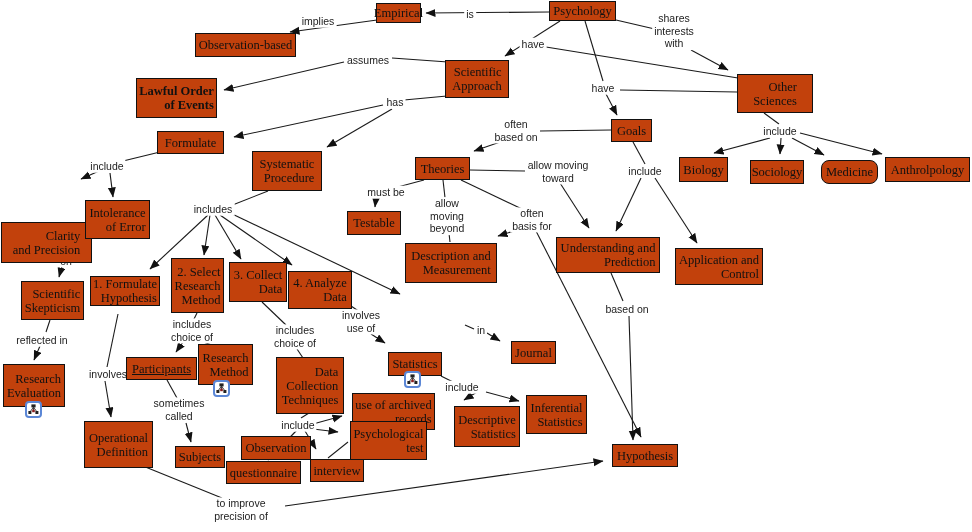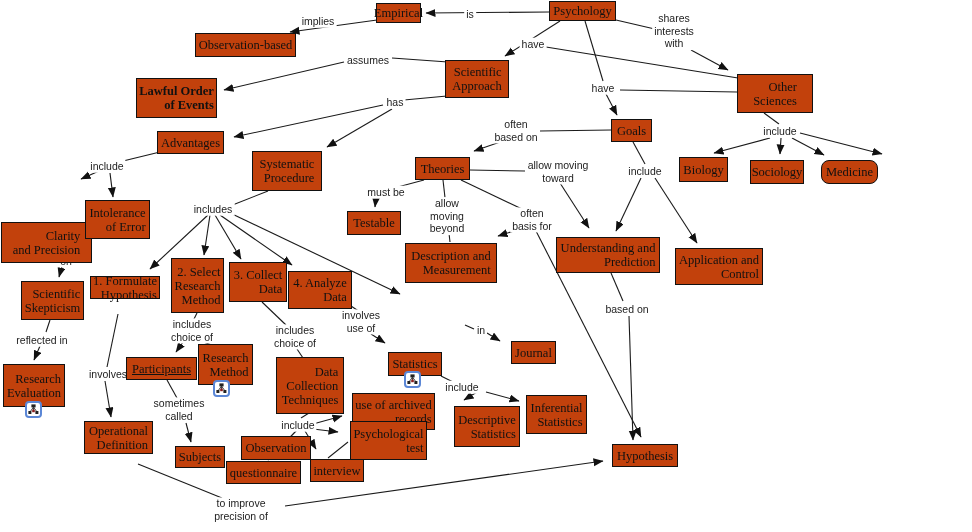--- a/index.html
+++ b/index.html
@@ -103,41 +103,42 @@
 <div class="node" style="left: 376px; top: 3px; width: 45px; height: 20px;">Empirical</div>
     <div class="node" style="left: 549px; top: 1px; width: 67px; height: 20px;">Psychology</div>
     <div class="node" style="left: 195px; top: 33px; width: 101px; height: 24px;">Observation-based</div>
     <div class="node" style="left: 445px; top: 60px; width: 64px; height: 38px;">Scientific
 Approach</div>
     <div class="node" style="left: 136px; top: 78px; width: 81px; height: 40px; font-weight: bold;">Lawful Order
 of Events</div>
     <div class="node" style="left: 737px; top: 74px; width: 76px; height: 39px;">Other
 Sciences</div>
     <div class="node" style="left: 611px; top: 119px; width: 41px; height: 23px;">Goals</div>
-    <div class="node" style="left: 157px; top: 131px; width: 67px; height: 23px;">Advantages</div>
+    <div class="node" style="left: 157px; top: 131px; width: 67px; height: 23px;">Formulate</div>
     <div class="node" style="left: 252px; top: 151px; width: 70px; height: 40px;">Systematic
 Procedure</div>
     <div class="node" style="left: 415px; top: 157px; width: 55px; height: 23px;">Theories</div>
     <div class="node" style="left: 679px; top: 157px; width: 49px; height: 25px;">Biology</div>
     <div class="node" style="left: 750px; top: 160px; width: 54px; height: 24px;">Sociology</div>
     <div class="node" style="left: 821px; top: 160px; width: 57px; height: 24px; border-radius: 8px;">Medicine</div>
+    <div class="node" style="left: 885px; top: 157px; width: 85px; height: 25px;">Anthrolpology</div>
     <div class="node" style="left: 1px; top: 186px; width: 91px; height: 41px; margin-top: 36px;">Clarity
 and Precision</div>
     <div class="node" style="left: 85px; top: 200px; width: 65px; height: 39px;">Intolerance
 of Error</div>
     <div class="node" style="left: 347px; top: 211px; width: 54px; height: 24px;">Testable</div>
     <div class="node" style="left: 405px; top: 243px; width: 92px; height: 40px;">Description and
 Measurement</div>
     <div class="node" style="left: 556px; top: 237px; width: 104px; height: 36px;">Understanding and
 Prediction</div>
     <div class="node" style="left: 675px; top: 248px; width: 88px; height: 37px;">Application and
 Control</div>
     <div class="node" style="left: 21px; top: 281px; width: 63px; height: 39px;">Scientific
 Skepticism</div>
-    <div class="node" style="left: 90px; top: 276px; width: 70px; height: 23px;">1. Formulate
+    <div class="node" style="left: 90px; top: 276px; width: 70px; height: 30px;">1. Formulate
 Hypothesis</div>
     <div class="node" style="left: 171px; top: 258px; width: 53px; height: 55px;">2. Select
 Research
 Method</div>
     <div class="node" style="left: 229px; top: 262px; width: 58px; height: 40px;">3. Collect
 Data</div>
     <div class="node" style="left: 288px; top: 271px; width: 64px; height: 38px;">4. Analyze
 Data</div>
     <div class="node" style="left: 511px; top: 341px; width: 45px; height: 23px;">Journal</div>
     <div class="node" style="left: 388px; top: 352px; width: 54px; height: 24px;">Statistics</div>
@@ -151,21 +152,21 @@
 Techniques</div>
     <div class="node" style="left: 352px; top: 393px; width: 83px; height: 37px;">use of archived
 records</div>
     <div class="node" style="left: 350px; top: 421px; width: 77px; height: 39px;">Psychological
 test</div>
     <div class="node" style="left: 454px; top: 406px; width: 66px; height: 41px;">Descriptive
 Statistics</div>
     <div class="node" style="left: 526px; top: 395px; width: 61px; height: 39px;">Inferential
 Statistics</div>
     <div class="node" style="left: 612px; top: 444px; width: 66px; height: 23px;">Hypothesis</div>
-    <div class="node" style="left: 84px; top: 421px; width: 69px; height: 33px;">Operational
+    <div class="node" style="left: 84px; top: 421px; width: 69px; height: 47px;">Operational
 Definition</div>
     <div class="node" style="left: 175px; top: 446px; width: 50px; height: 22px;">Subjects</div>
     <div class="node" style="left: 241px; top: 436px; width: 70px; height: 24px;">Observation</div>
     <div class="node" style="left: 226px; top: 461px; width: 75px; height: 23px;">questionnaire</div>
     <div class="node" style="left: 310px; top: 459px; width: 54px; height: 23px;">interview</div>
     <div class="lbl" style="left: 470px; top: 14px;">is</div>
     <div class="lbl" style="left: 318px; top: 21px;">implies</div>
     <div class="lbl" style="left: 533px; top: 44px;">have</div>
     <div class="lbl" style="left: 674px; top: 31px;">shares
 interests

